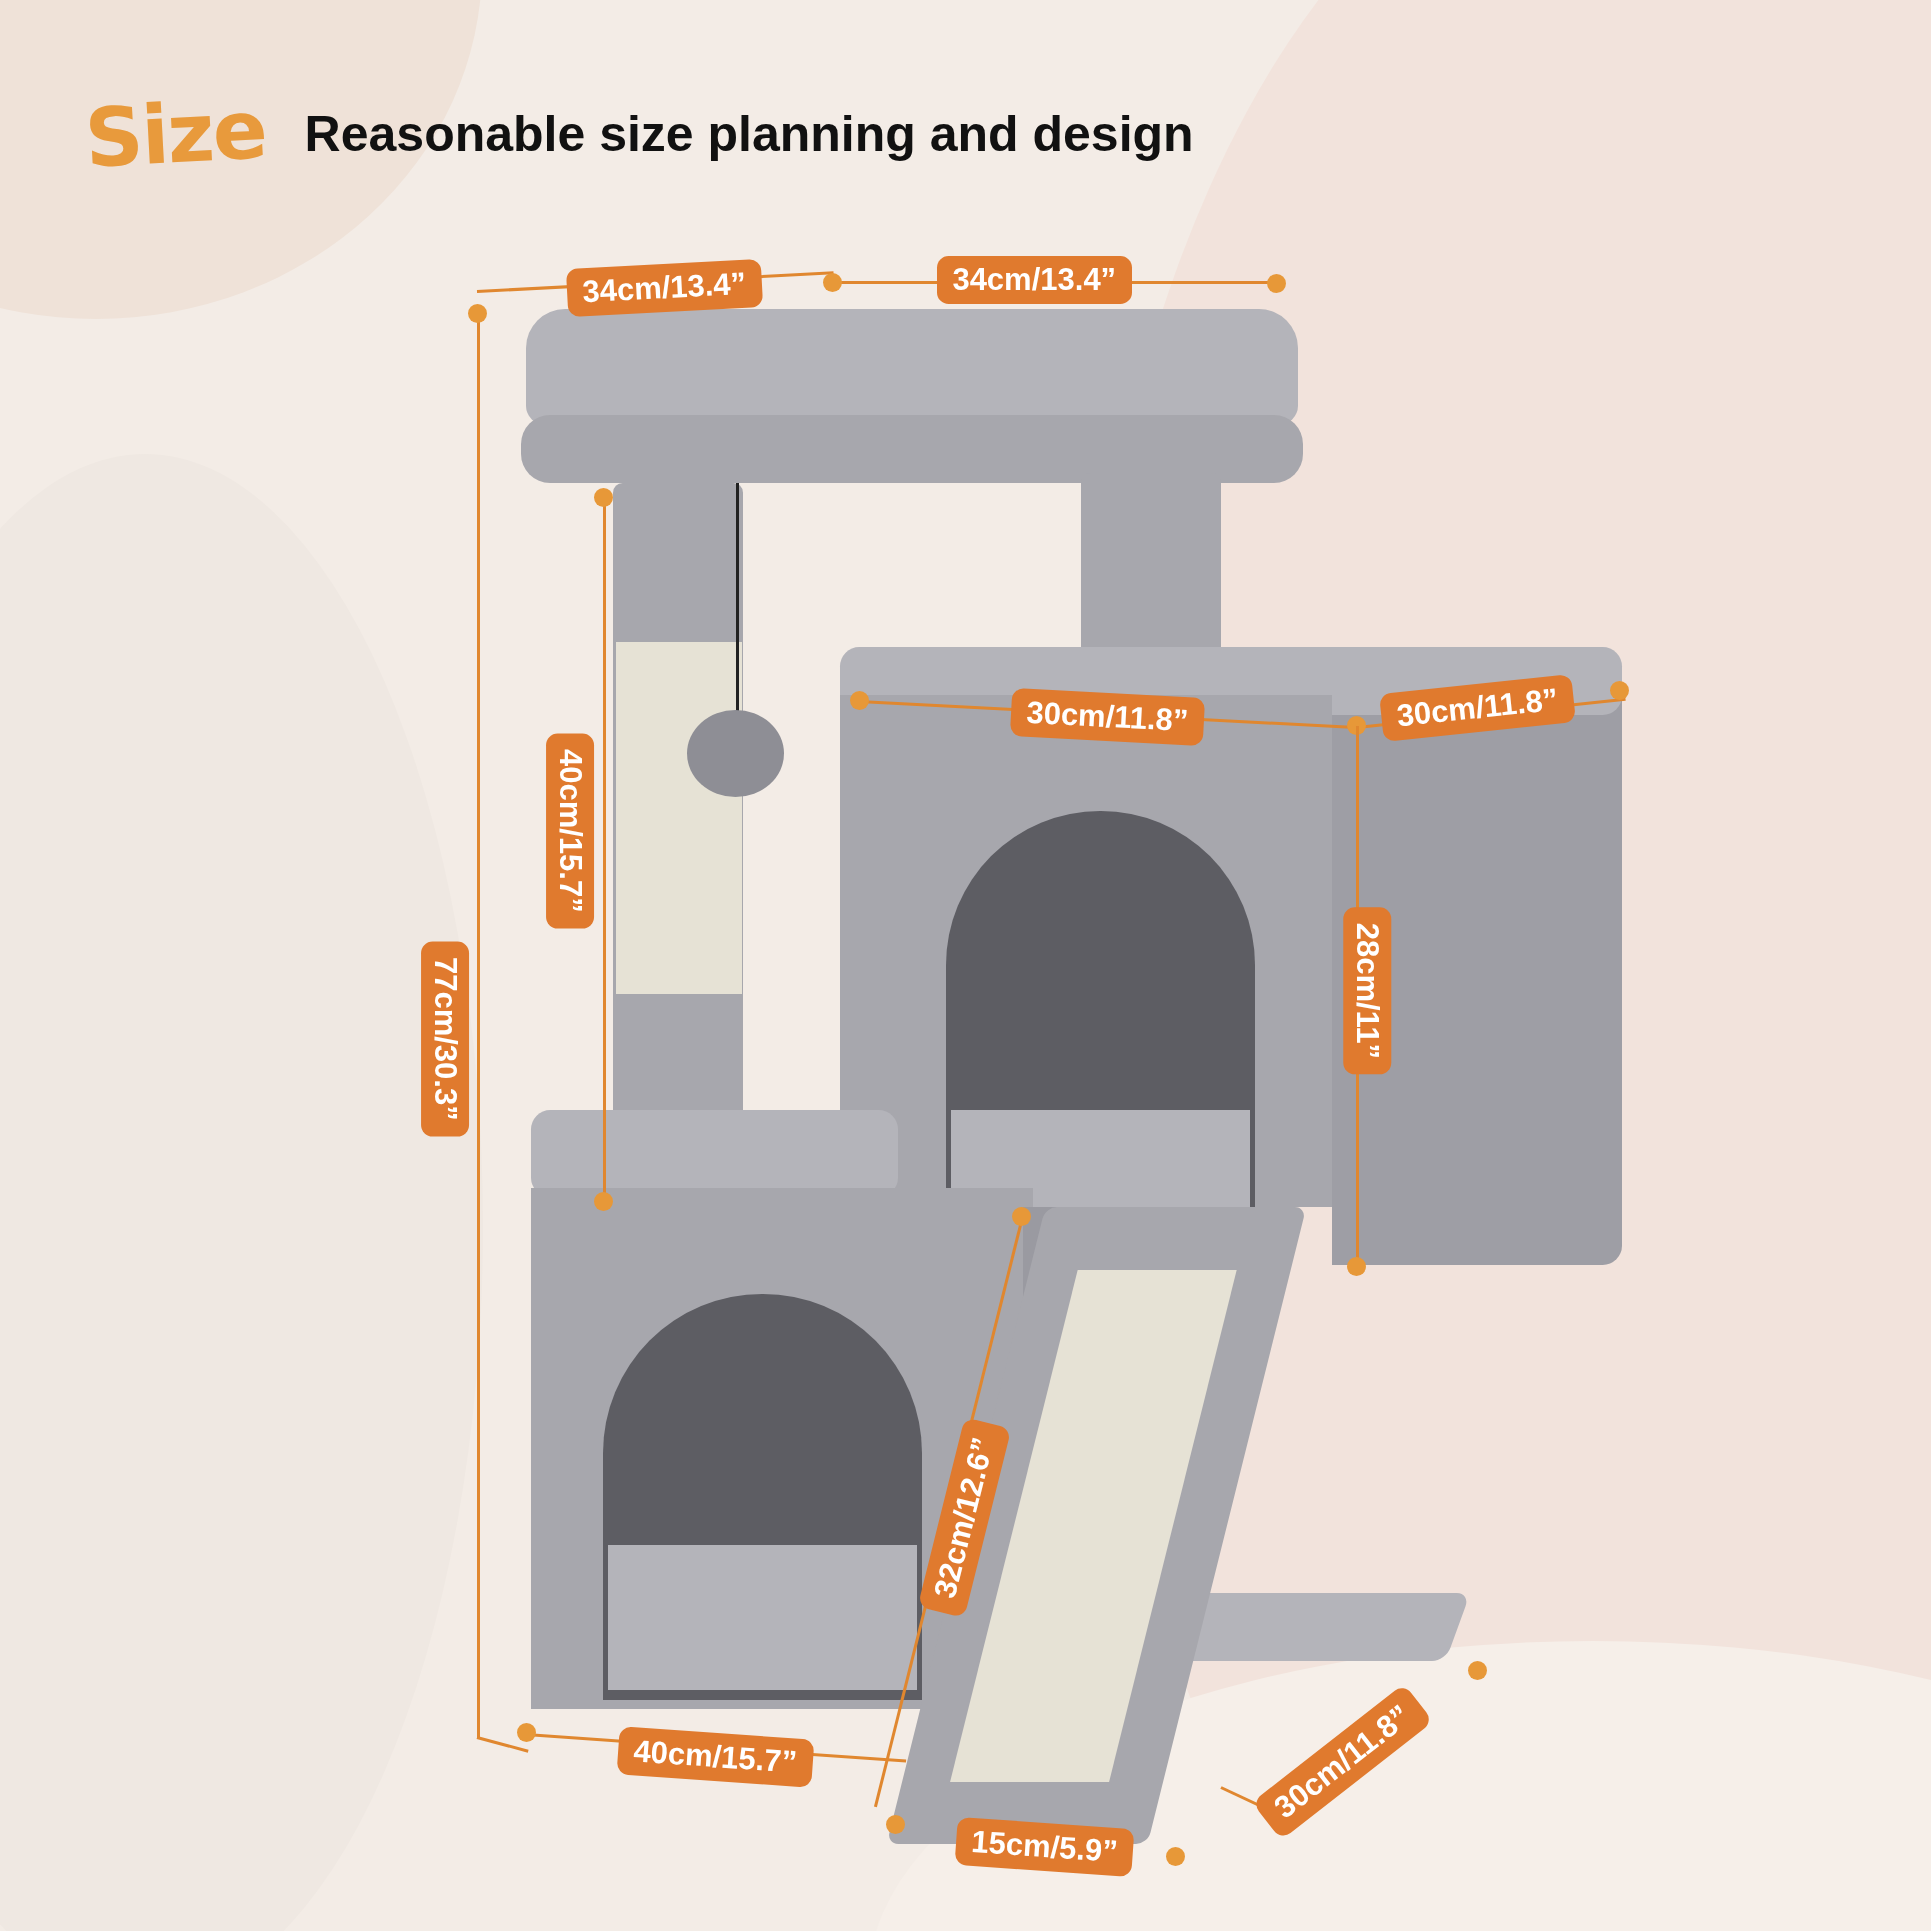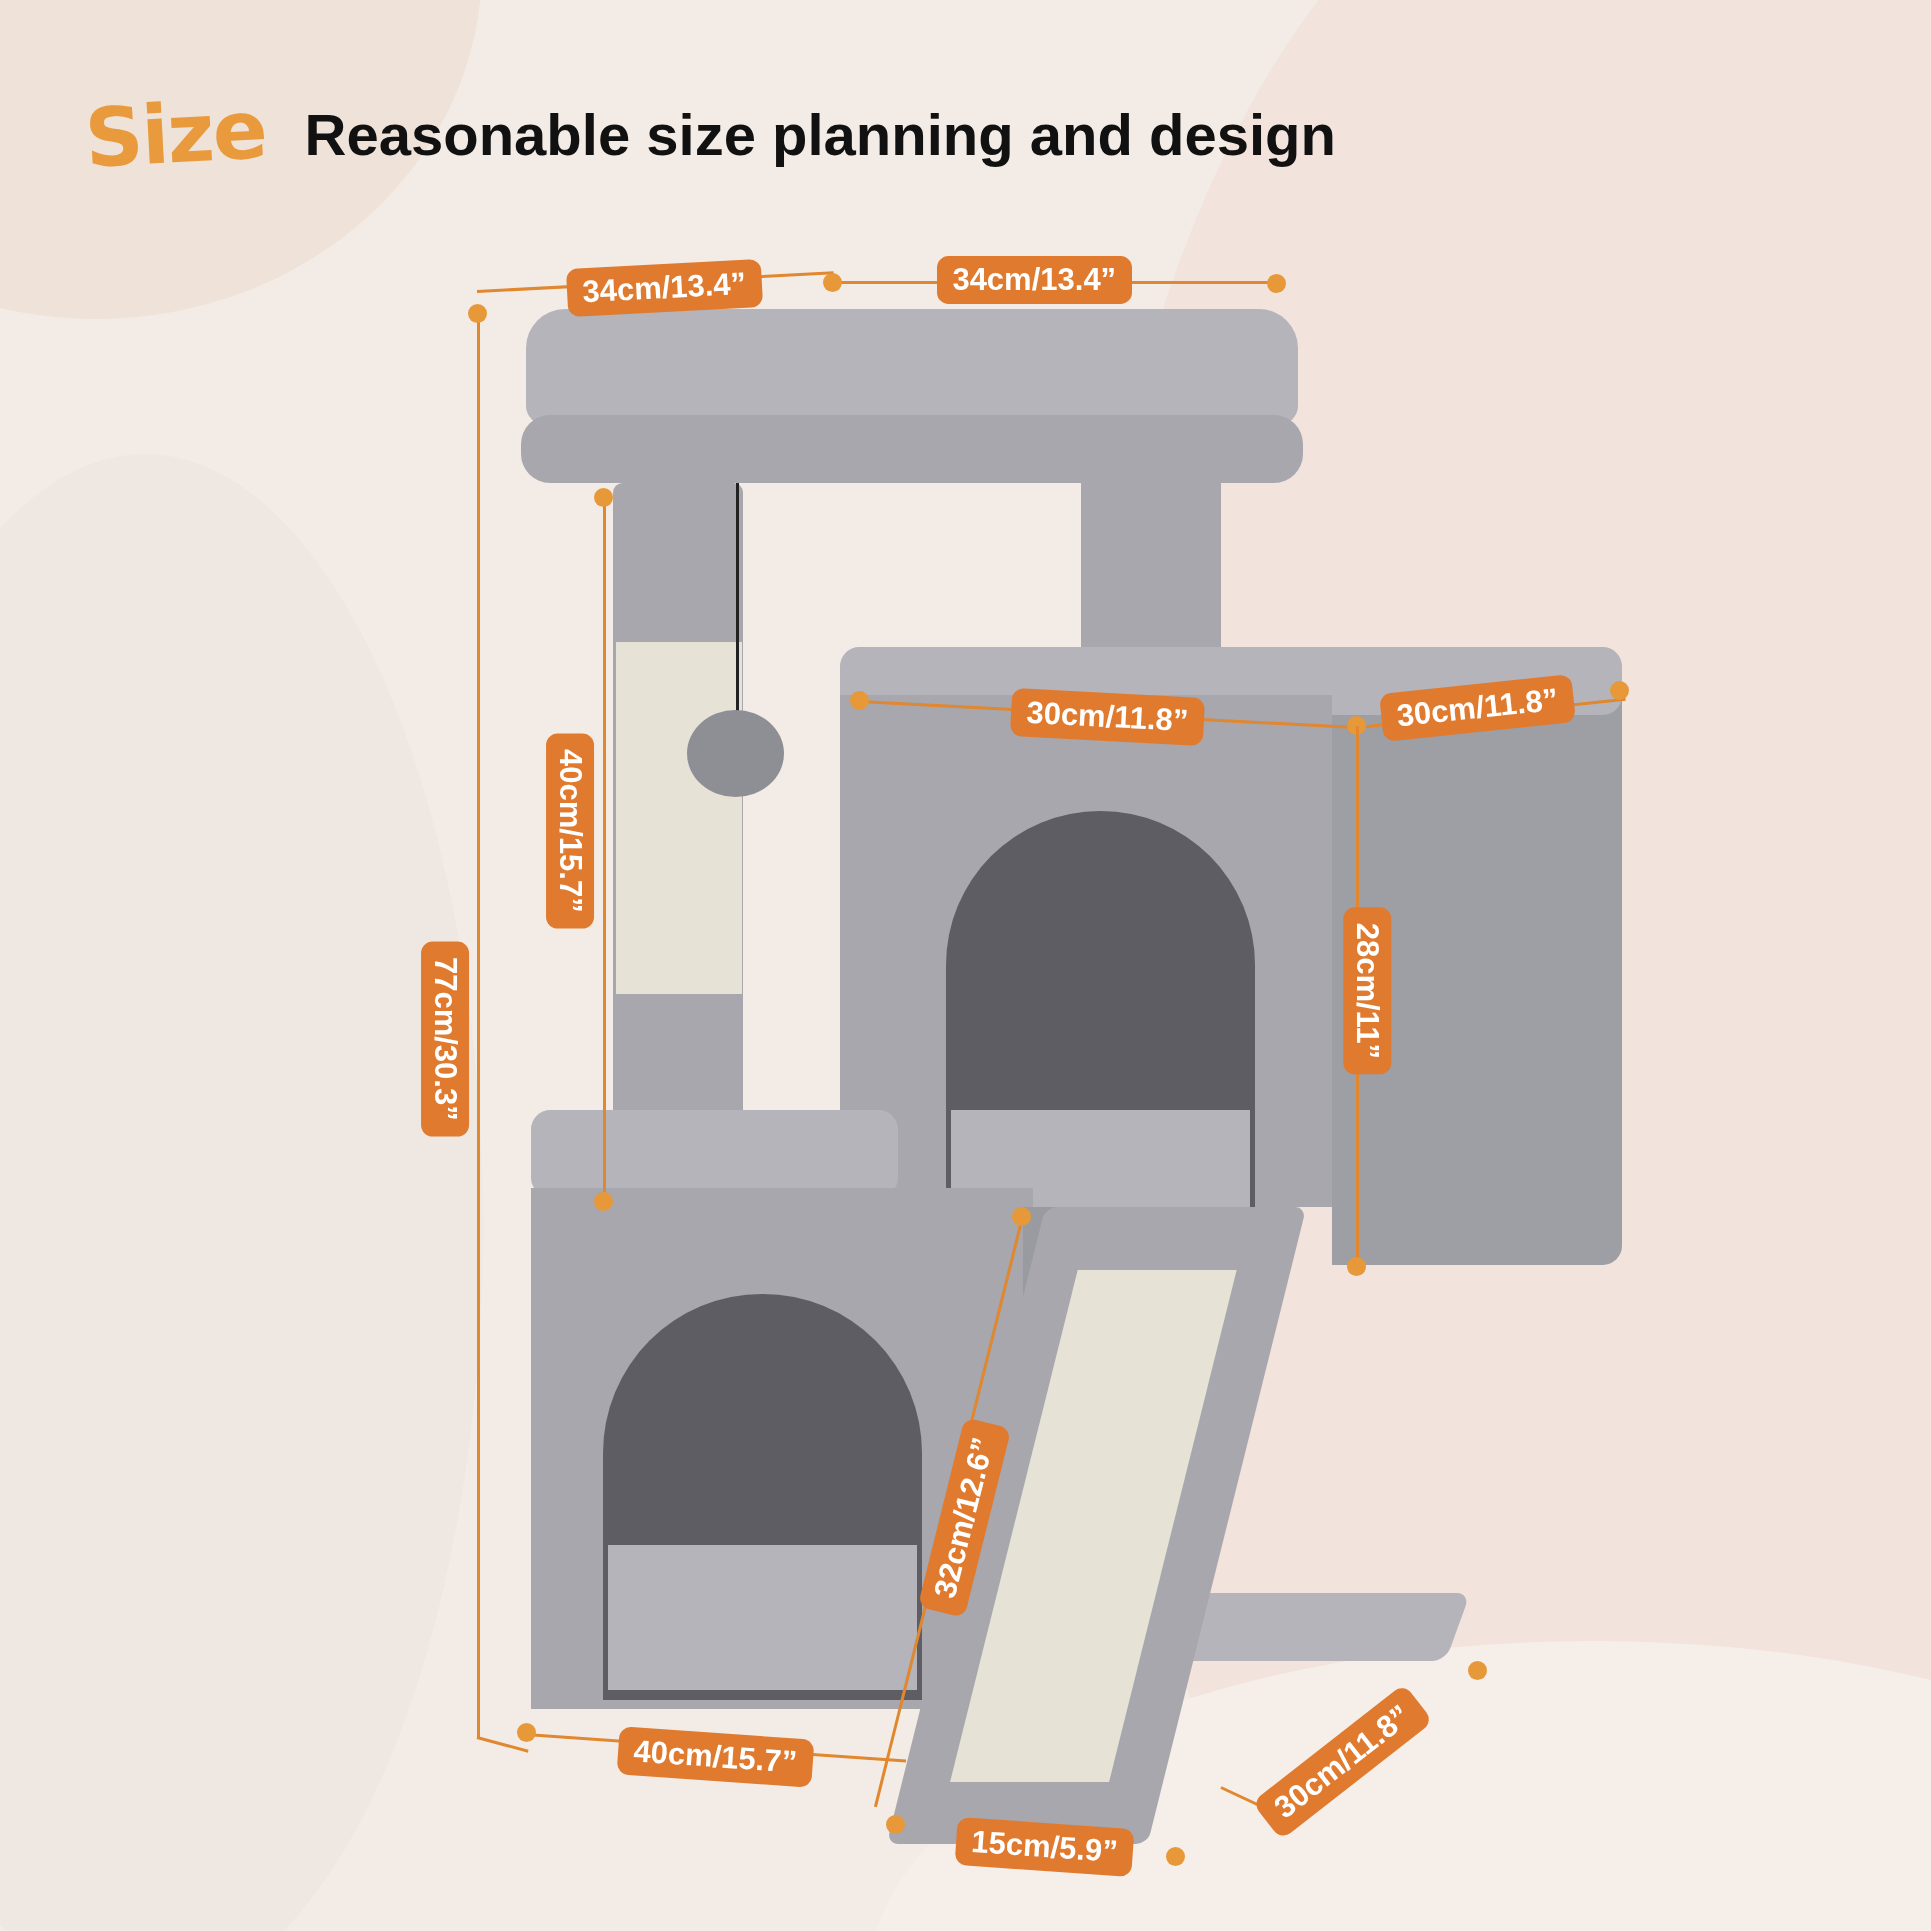--- a/index.html
+++ b/index.html
@@ -3,21 +3,21 @@
 <meta charset="utf-8">
 <style>
   html,body{margin:0;padding:0;}
   body{width:1931px;height:1931px;position:relative;overflow:hidden;background:#f3ece6;font-family:"DejaVu Sans",sans-serif;}
   .bg-blob1{position:absolute;left:-290px;top:-386px;width:772px;height:705px;border-radius:50%;background:#efe2d8;}
   .bg-right{position:absolute;left:1081px;top:-193px;width:1255px;height:2317px;border-radius:45%;background:#f2e3dc;}
   .bg-blob2{position:absolute;left:-193px;top:454px;width:676px;height:1545px;border-radius:50%;background:#efe8e2;}
   .bg-bottom{position:absolute;left:869px;top:1641px;width:1448px;height:676px;border-radius:50%;background:#f6efe9;}
   .header{position:absolute;left:85px;top:87px;display:flex;align-items:center;gap:39px;}
   .logo{font-family:"DejaVu Sans",sans-serif;font-size:81px;color:#e89a3c;font-weight:bold;letter-spacing:-1.9px;transform:rotate(-3deg);}
-  .title{font-family:"Liberation Sans",sans-serif;font-size:58px;color:#111;font-weight:600;}
+  .title{font-family:"Liberation Sans",sans-serif;font-size:50px;color:#111;font-weight:600;}
   .fur{background:#a7a7ad;}
   .fur-l{background:#b4b4ba;}
   .fur-d{background:#8e8e95;}
   .sisal{background:#e6e2d5;}
   .abs{position:absolute;}
   .line{position:absolute;background:#e0872f;}
   .dot{position:absolute;width:19.3px;height:19.3px;border-radius:50%;background:#e79838;}
   .lbl{position:absolute;background:#e07a2e;color:#fff;font-family:"Liberation Sans",sans-serif;font-weight:bold;font-size:31px;border-radius:11.6px;padding:5.8px 15.4px;white-space:nowrap;}
 </style>
 </head>

